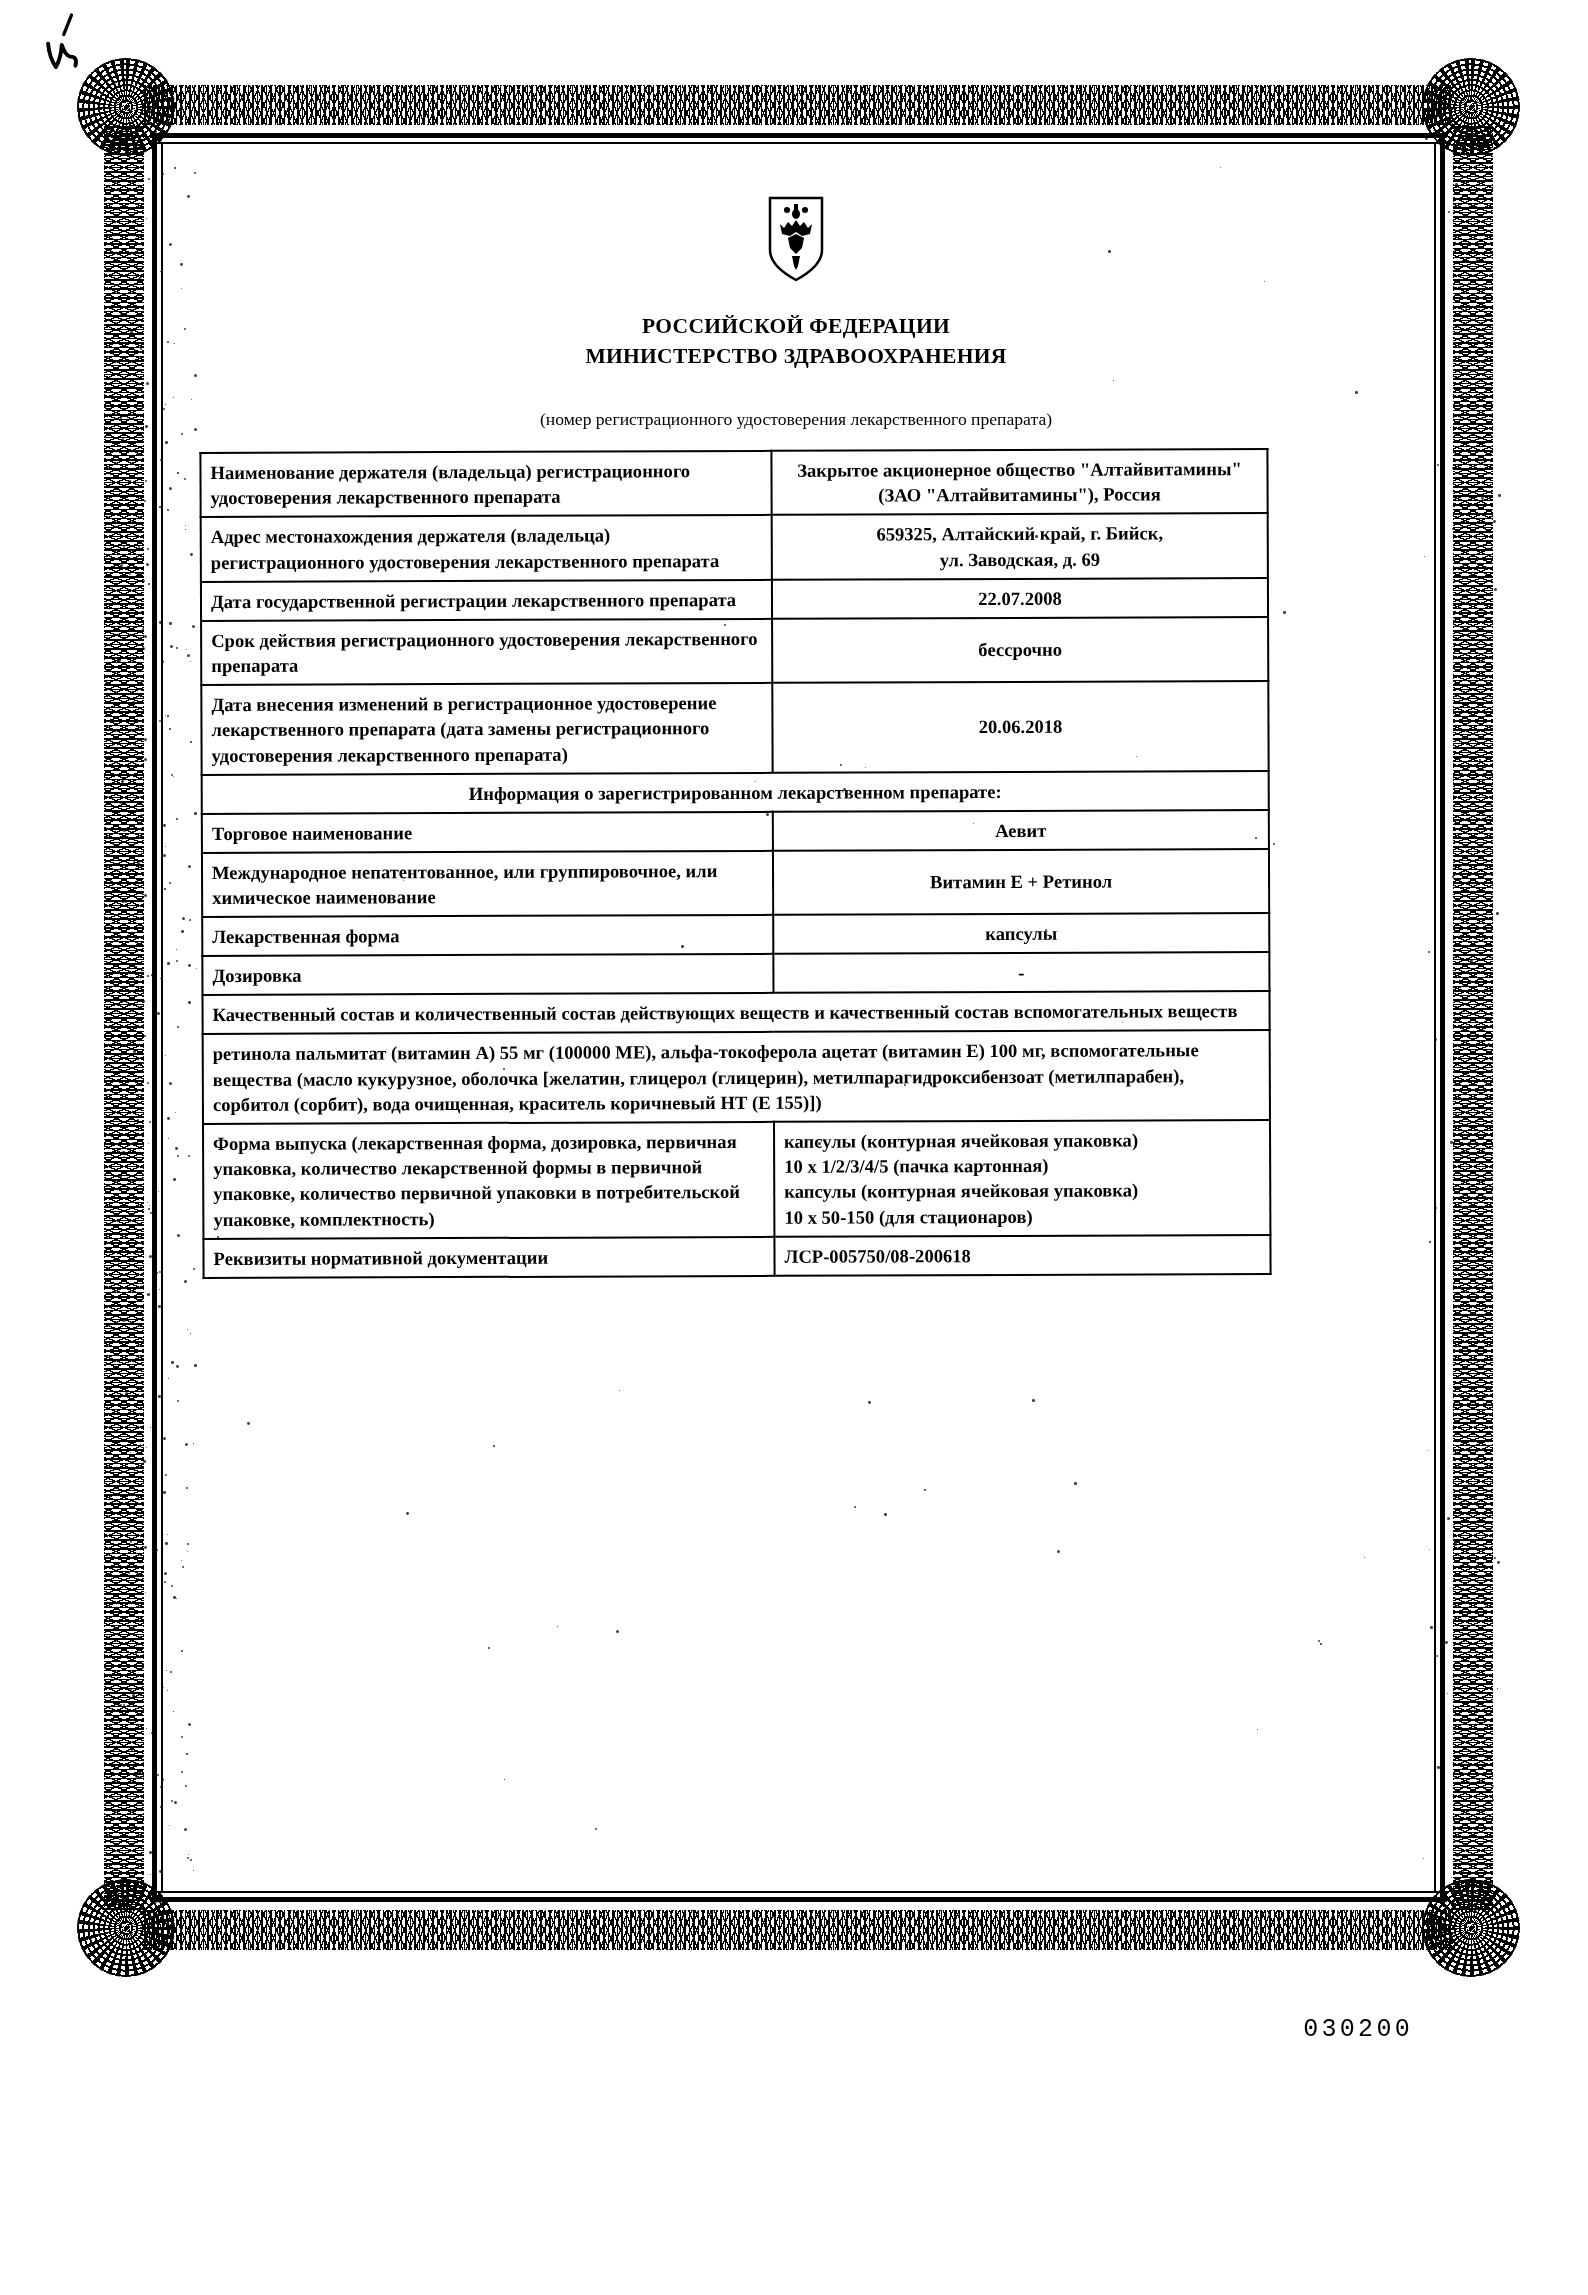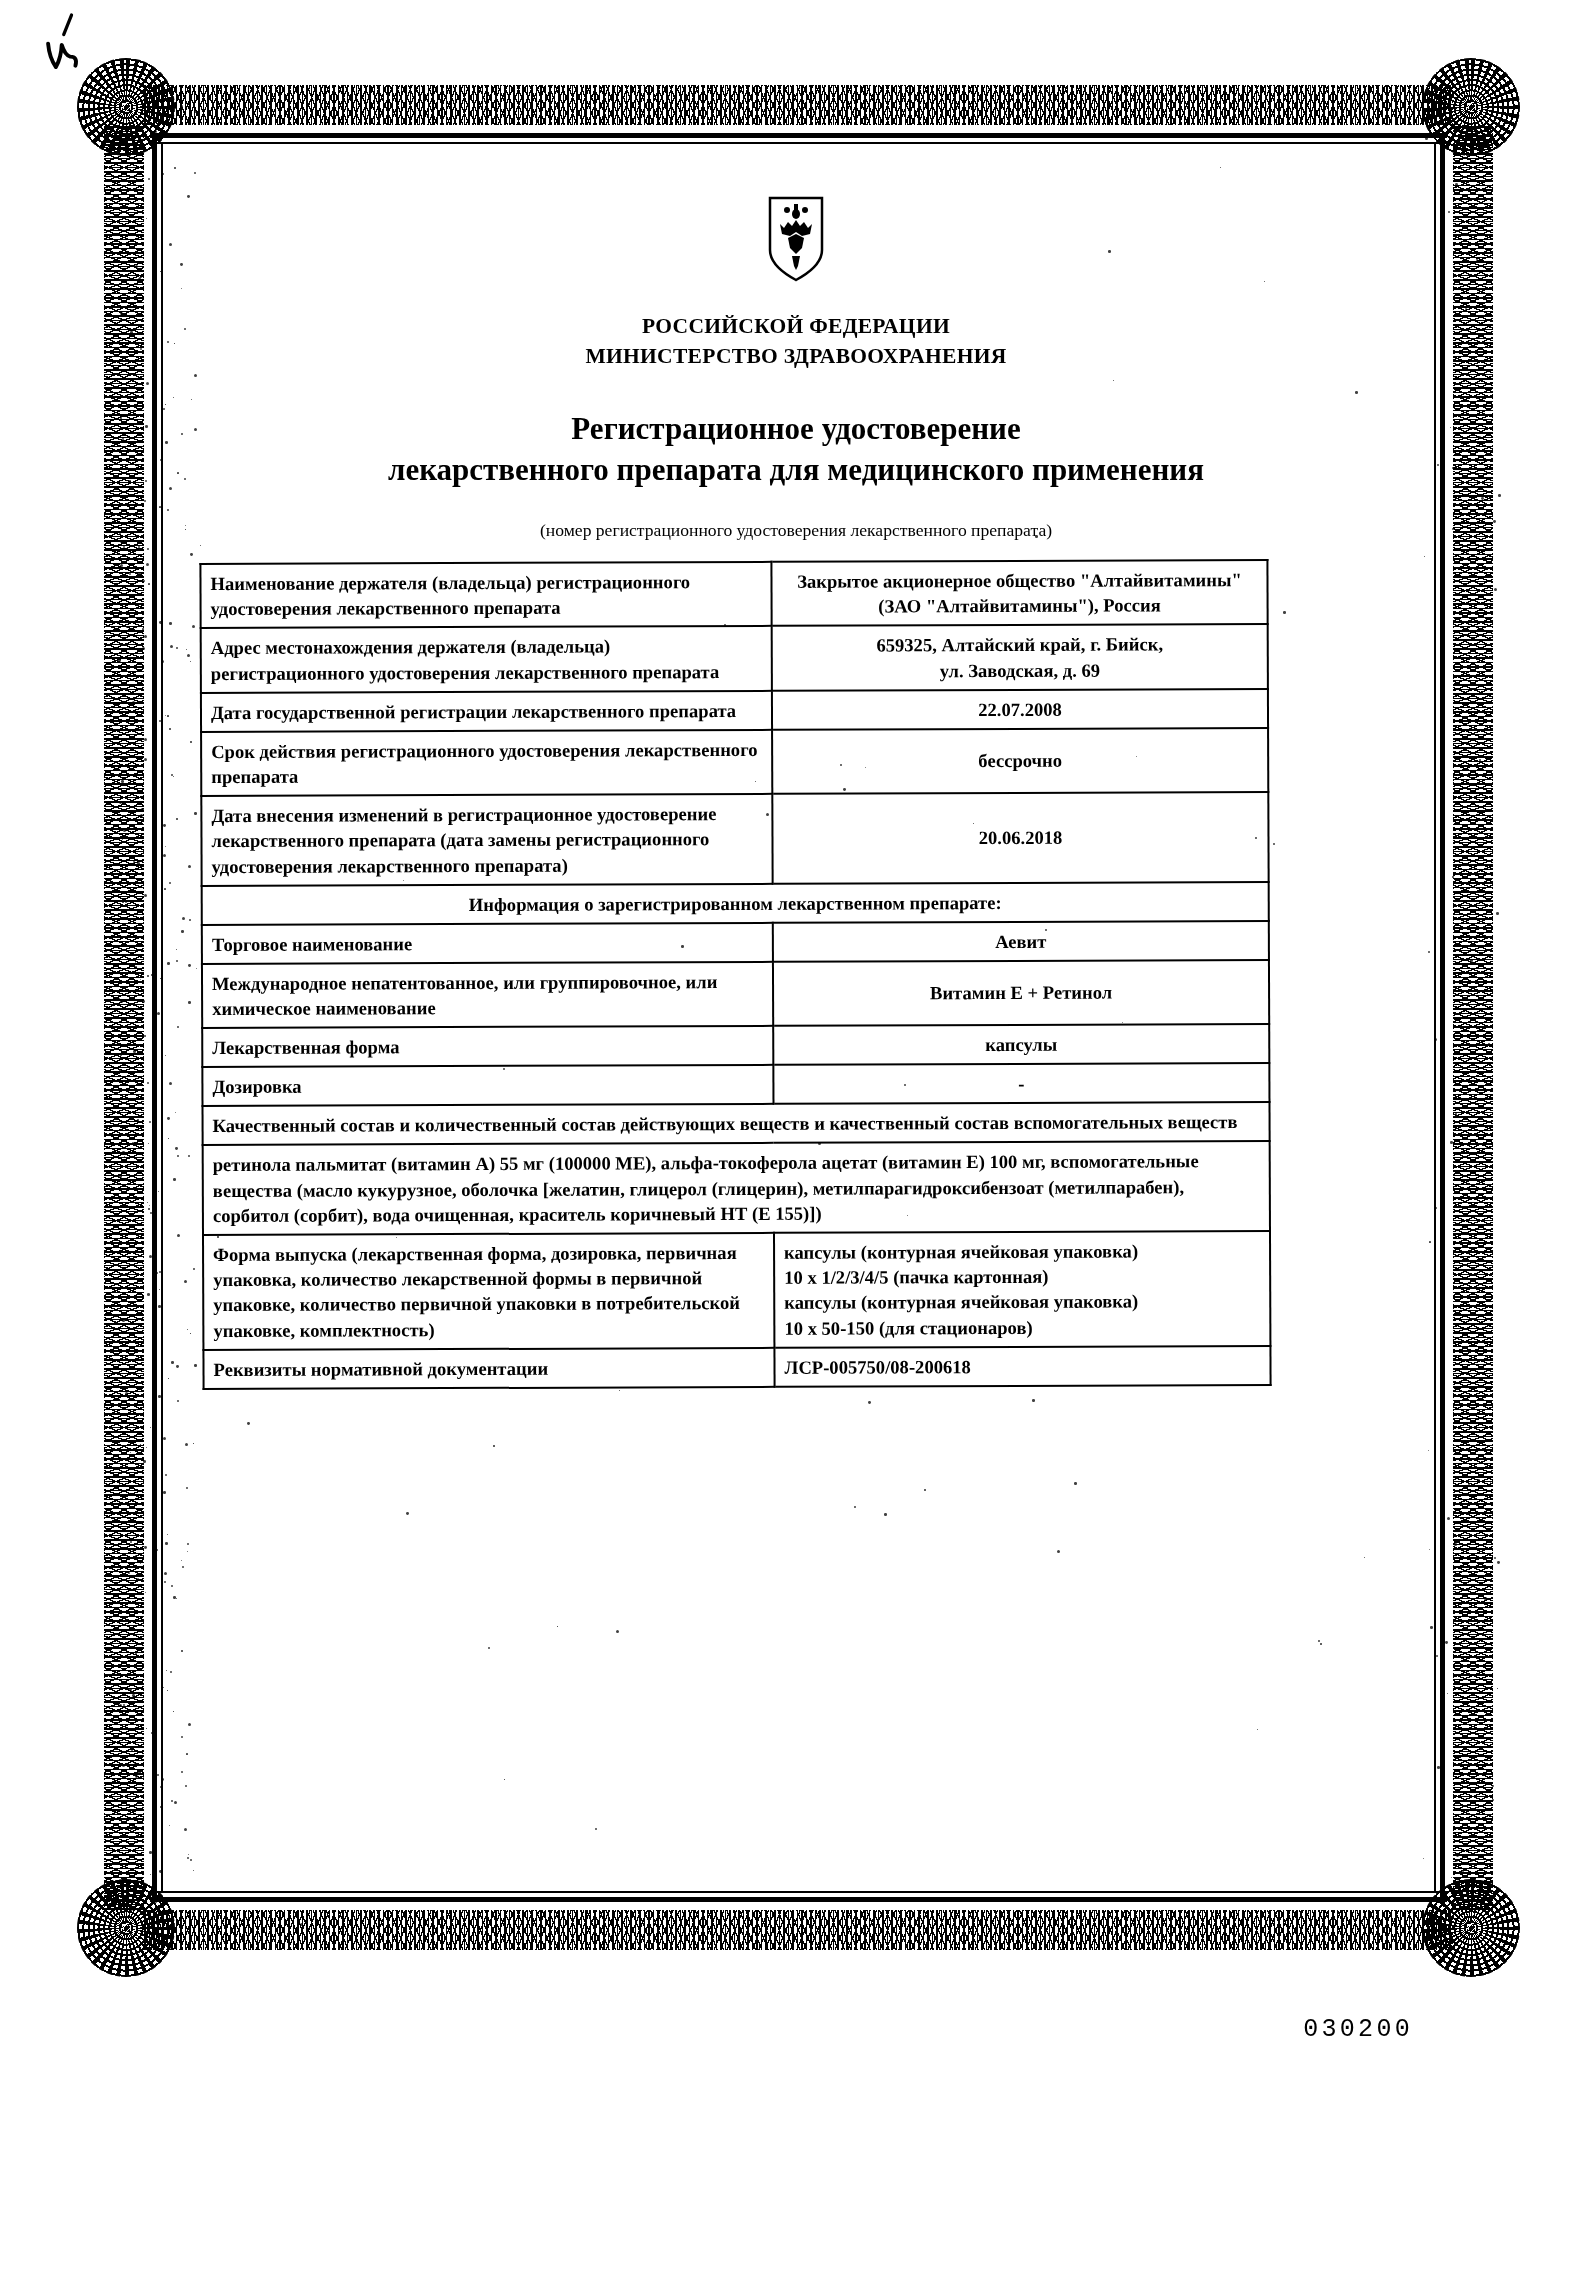--- a/index.html
+++ b/index.html
@@ -267,24 +267,20 @@
           <rect x="28" y="8" width="4" height="6"></rect>
         </g>
       </svg>
     </div>
 
     <div class="ministry">
       <div>РОССИЙСКОЙ ФЕДЕРАЦИИ</div>
       <div>МИНИСТЕРСТВО ЗДРАВООХРАНЕНИЯ</div>
     </div>
 
-    <div class="doc-title">
-      <div>Регистрационное удостоверение</div>
-      <div class="line2">лекарственного препарата для медицинского применения</div>
-    </div>
 
     <div class="reg-caption">(номер регистрационного удостоверения лекарственного препарата)</div>
 
     <table class="reg-table">
       <tbody>
         <tr>
           <td class="col-label">Наименование держателя (владельца) регистрационного удостоверения лекарственного препарата</td>
           <td class="col-value">
             <div>Закрытое акционерное общество "Алтайвитамины"</div>
             <div>(ЗАО "Алтайвитамины"), Россия</div>

